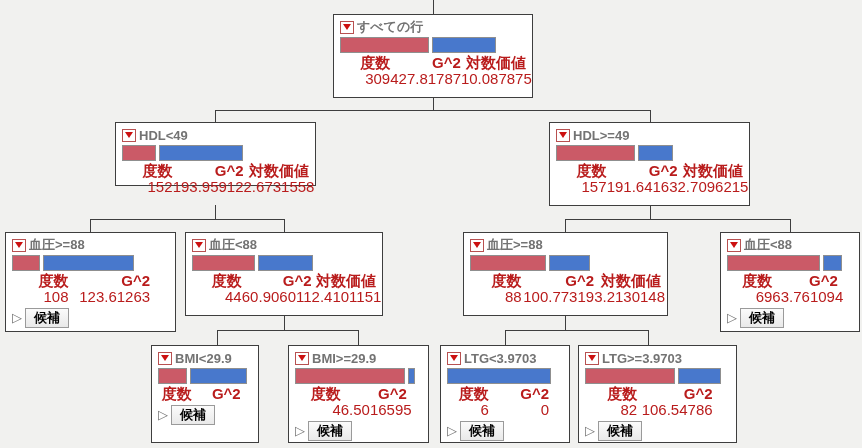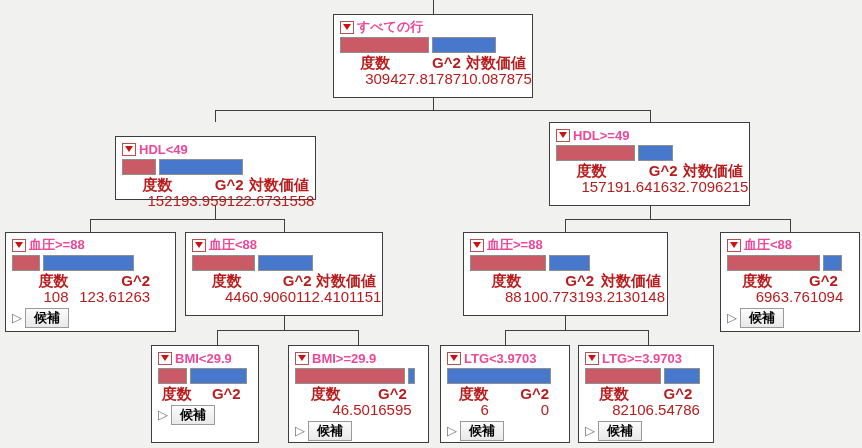--- a/index.html
+++ b/index.html
@@ -12,21 +12,21 @@
     position:absolute;background:#ffffff;border:1px solid #3e3e3e;
     box-sizing:border-box;padding:3px 6px 4px 6px;
   }
   .trow{display:flex;align-items:center;height:18px}
   .hotspot{
     width:14px;height:13px;box-sizing:border-box;border:1px solid #b85050;
     background:#fff;display:inline-flex;align-items:center;justify-content:center;
     margin-right:3px;cursor:pointer;flex:none;
   }
   .tri{width:0;height:0;border-left:4px solid transparent;border-right:4px solid transparent;border-top:6px solid #cc1111}
-  .ttl{font-weight:bold;font-size:13px;color:#ec4899;white-space:nowrap}
+  .ttl{font-weight:bold;font-size:13px;color:#737373;white-space:nowrap}
   .bar{display:flex;gap:3px;height:16px;margin:1px 0 2px 0}
   .rbar{background:#cb5a67;border:1px solid #8f8f8f;box-sizing:border-box;height:100%}
   .bbar{background:#4878cc;border:1px solid #8f8f8f;box-sizing:border-box;height:100%}
   .cols{display:flex;font-size:15px;height:16px;line-height:16px;color:#b91c1c}
   .cols span{text-align:right;white-space:nowrap}
   .hdr span{font-weight:bold}
   .c3 span:nth-child(1){width:27%}
   .c3 span:nth-child(2){width:38%}
   .c3 span:nth-child(3){width:35%}
   .c2 span:nth-child(1){width:36%}
@@ -83,21 +83,21 @@
     <span>G^2</span>
     <span>対数価値</span>
   </div>
   <div class="cols c3">
     <span>309</span>
     <span>427.81787</span>
     <span>10.087875</span>
   </div>
 </div>
 
-<div class="node" style="left:115px;top:136px;width:201px;height:64px">
+<div class="node" style="left:115px;top:122px;width:201px;height:64px">
   <div class="trow">
     <span class="hotspot">
         <span class="tri"></span>
       </span>
     <span class="ttl">HDL&lt;49</span>
   </div>
   <div class="bar">
     <span class="rbar" style="width: 18%;"></span>
     <span class="bbar" style="width: 45%;"></span>
   </div>
@@ -296,21 +296,21 @@
   <div class="cols c2">
     <span>6</span>
     <span>0</span>
   </div>
   <div class="cand">
     <span class="disc">▷</span>
     <button class="candbtn">候補</button>
   </div>
 </div>
 
-<div class="node" style="left:578px;top:345px;width:136px;height:98px">
+<div class="node" style="left:578px;top:345px;width:159px;height:98px">
   <div class="trow">
     <span class="hotspot">
         <span class="tri"></span>
       </span>
     <span class="ttl">LTG&gt;=3.9703</span>
   </div>
   <div class="bar">
     <span class="rbar" style="width: 62%;"></span>
     <span class="bbar" style="width: 30%;"></span>
   </div>

